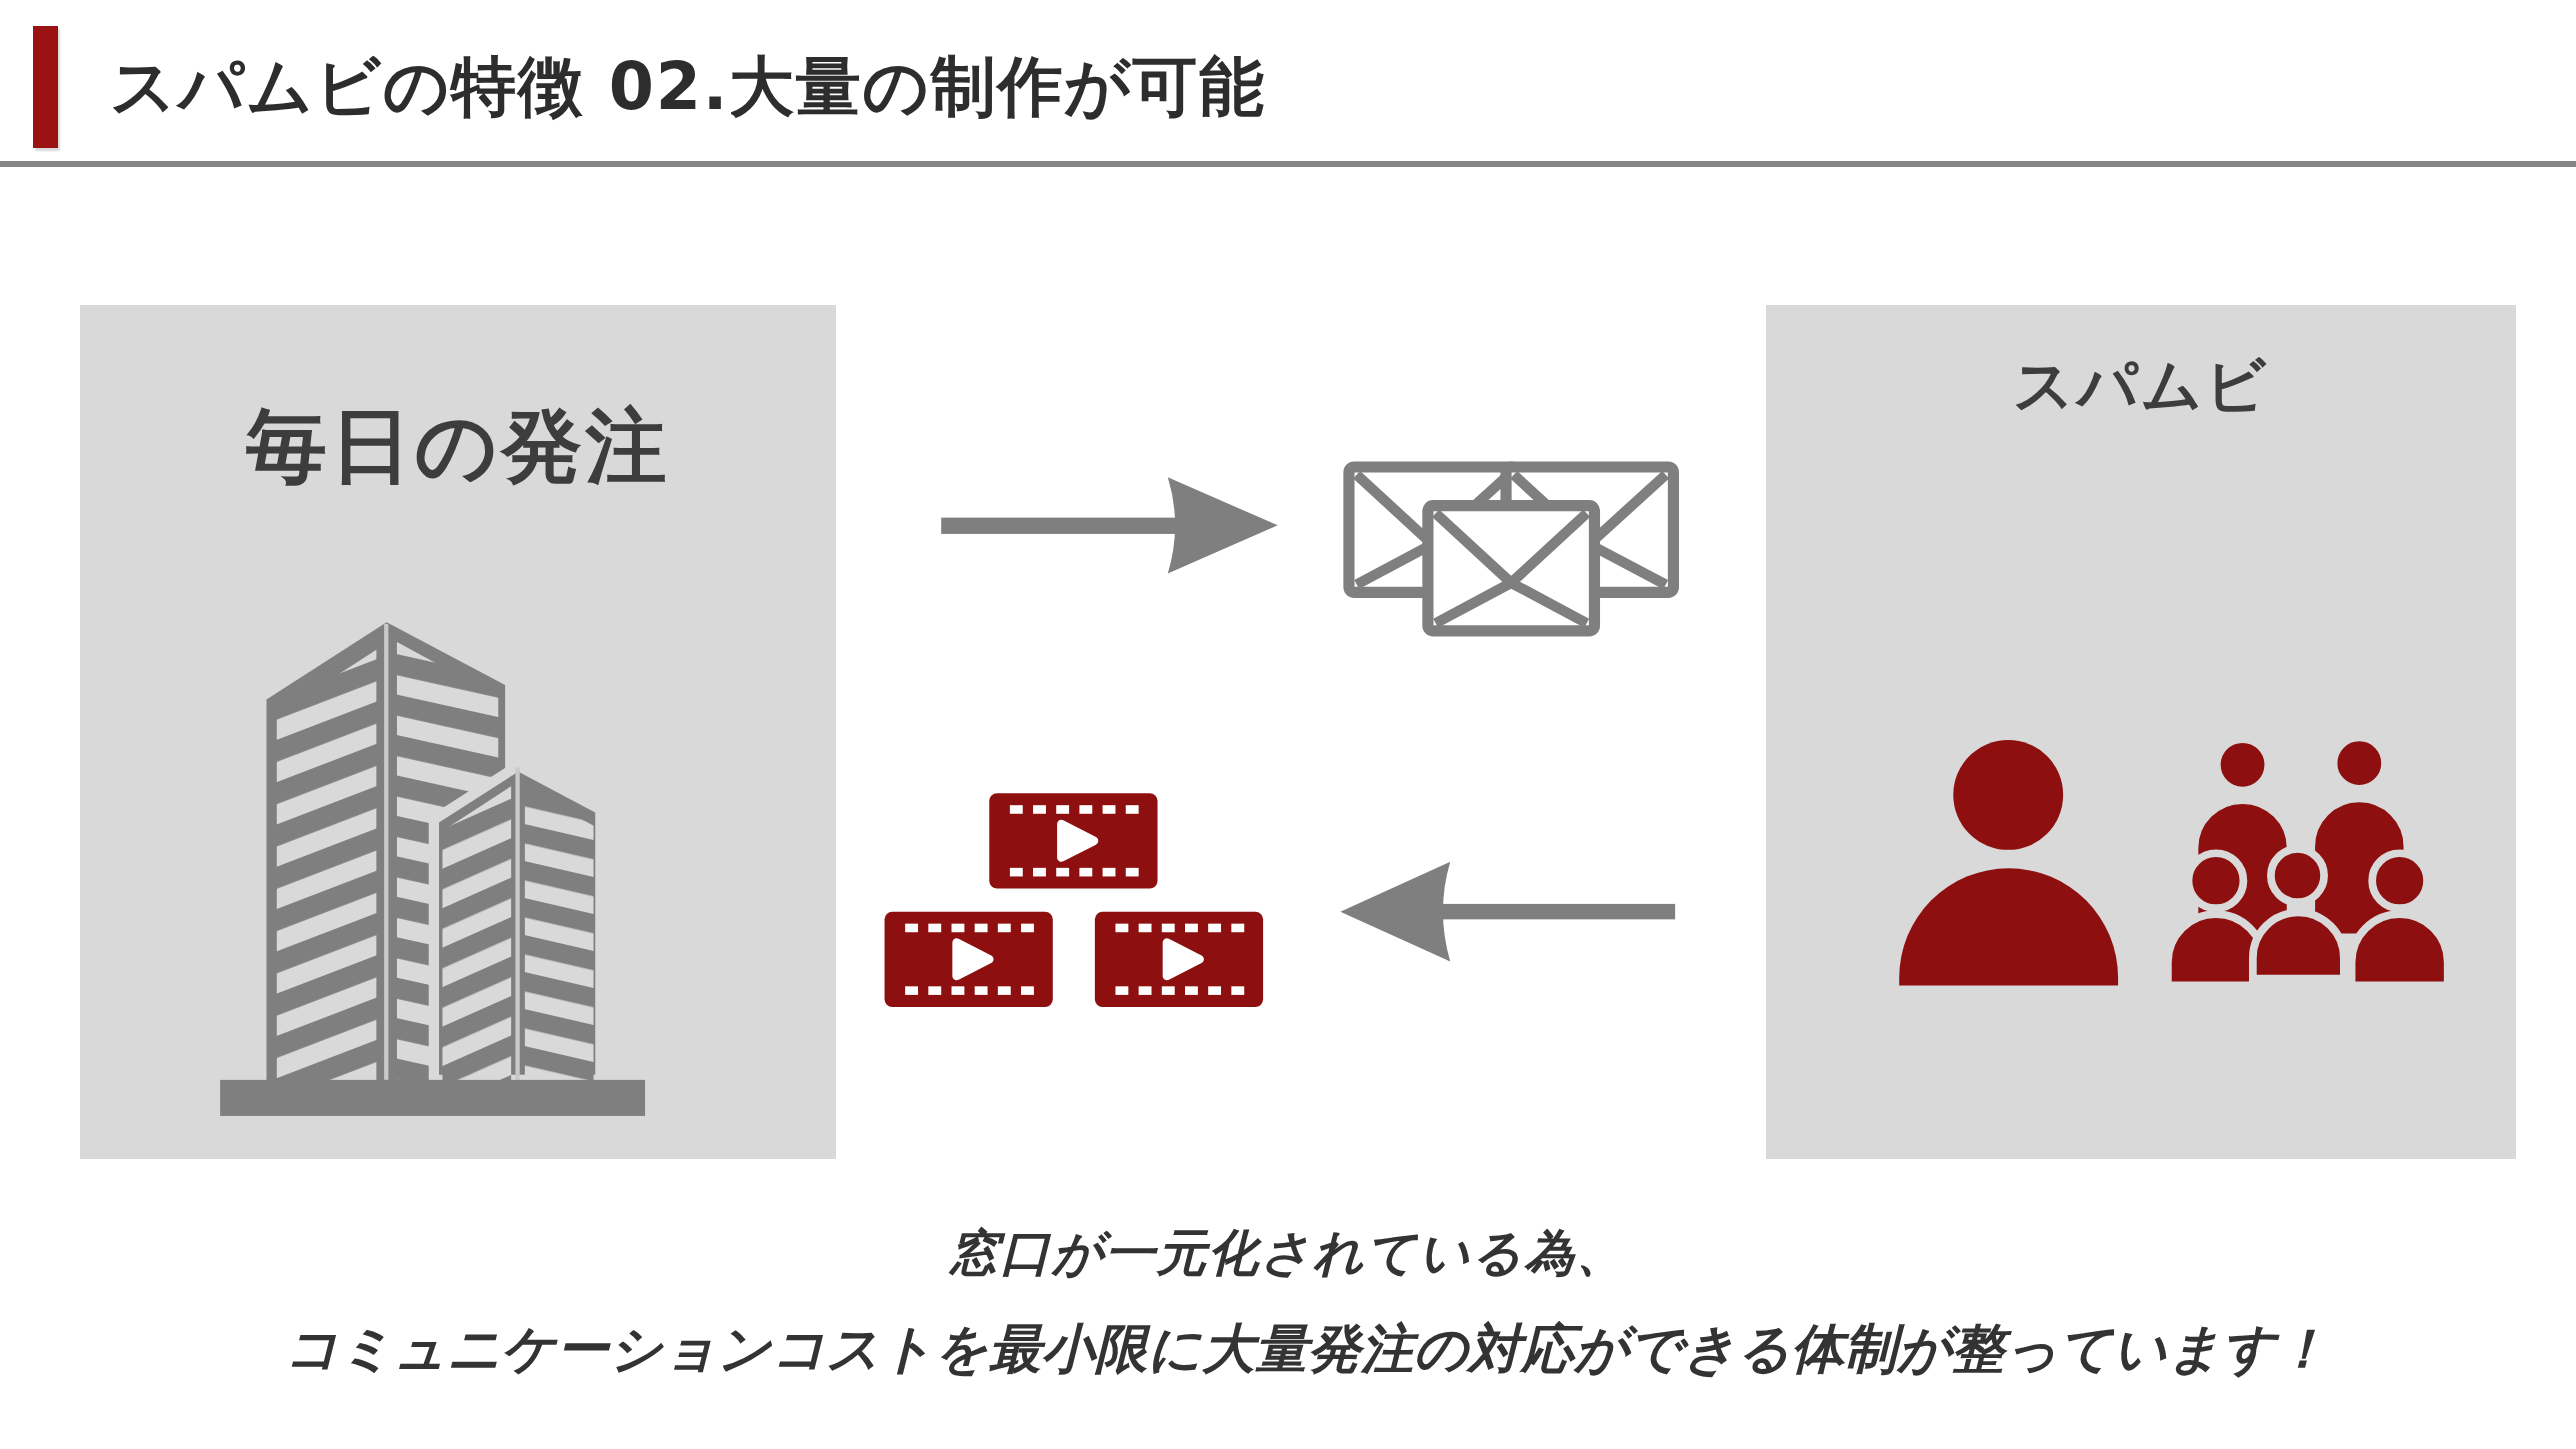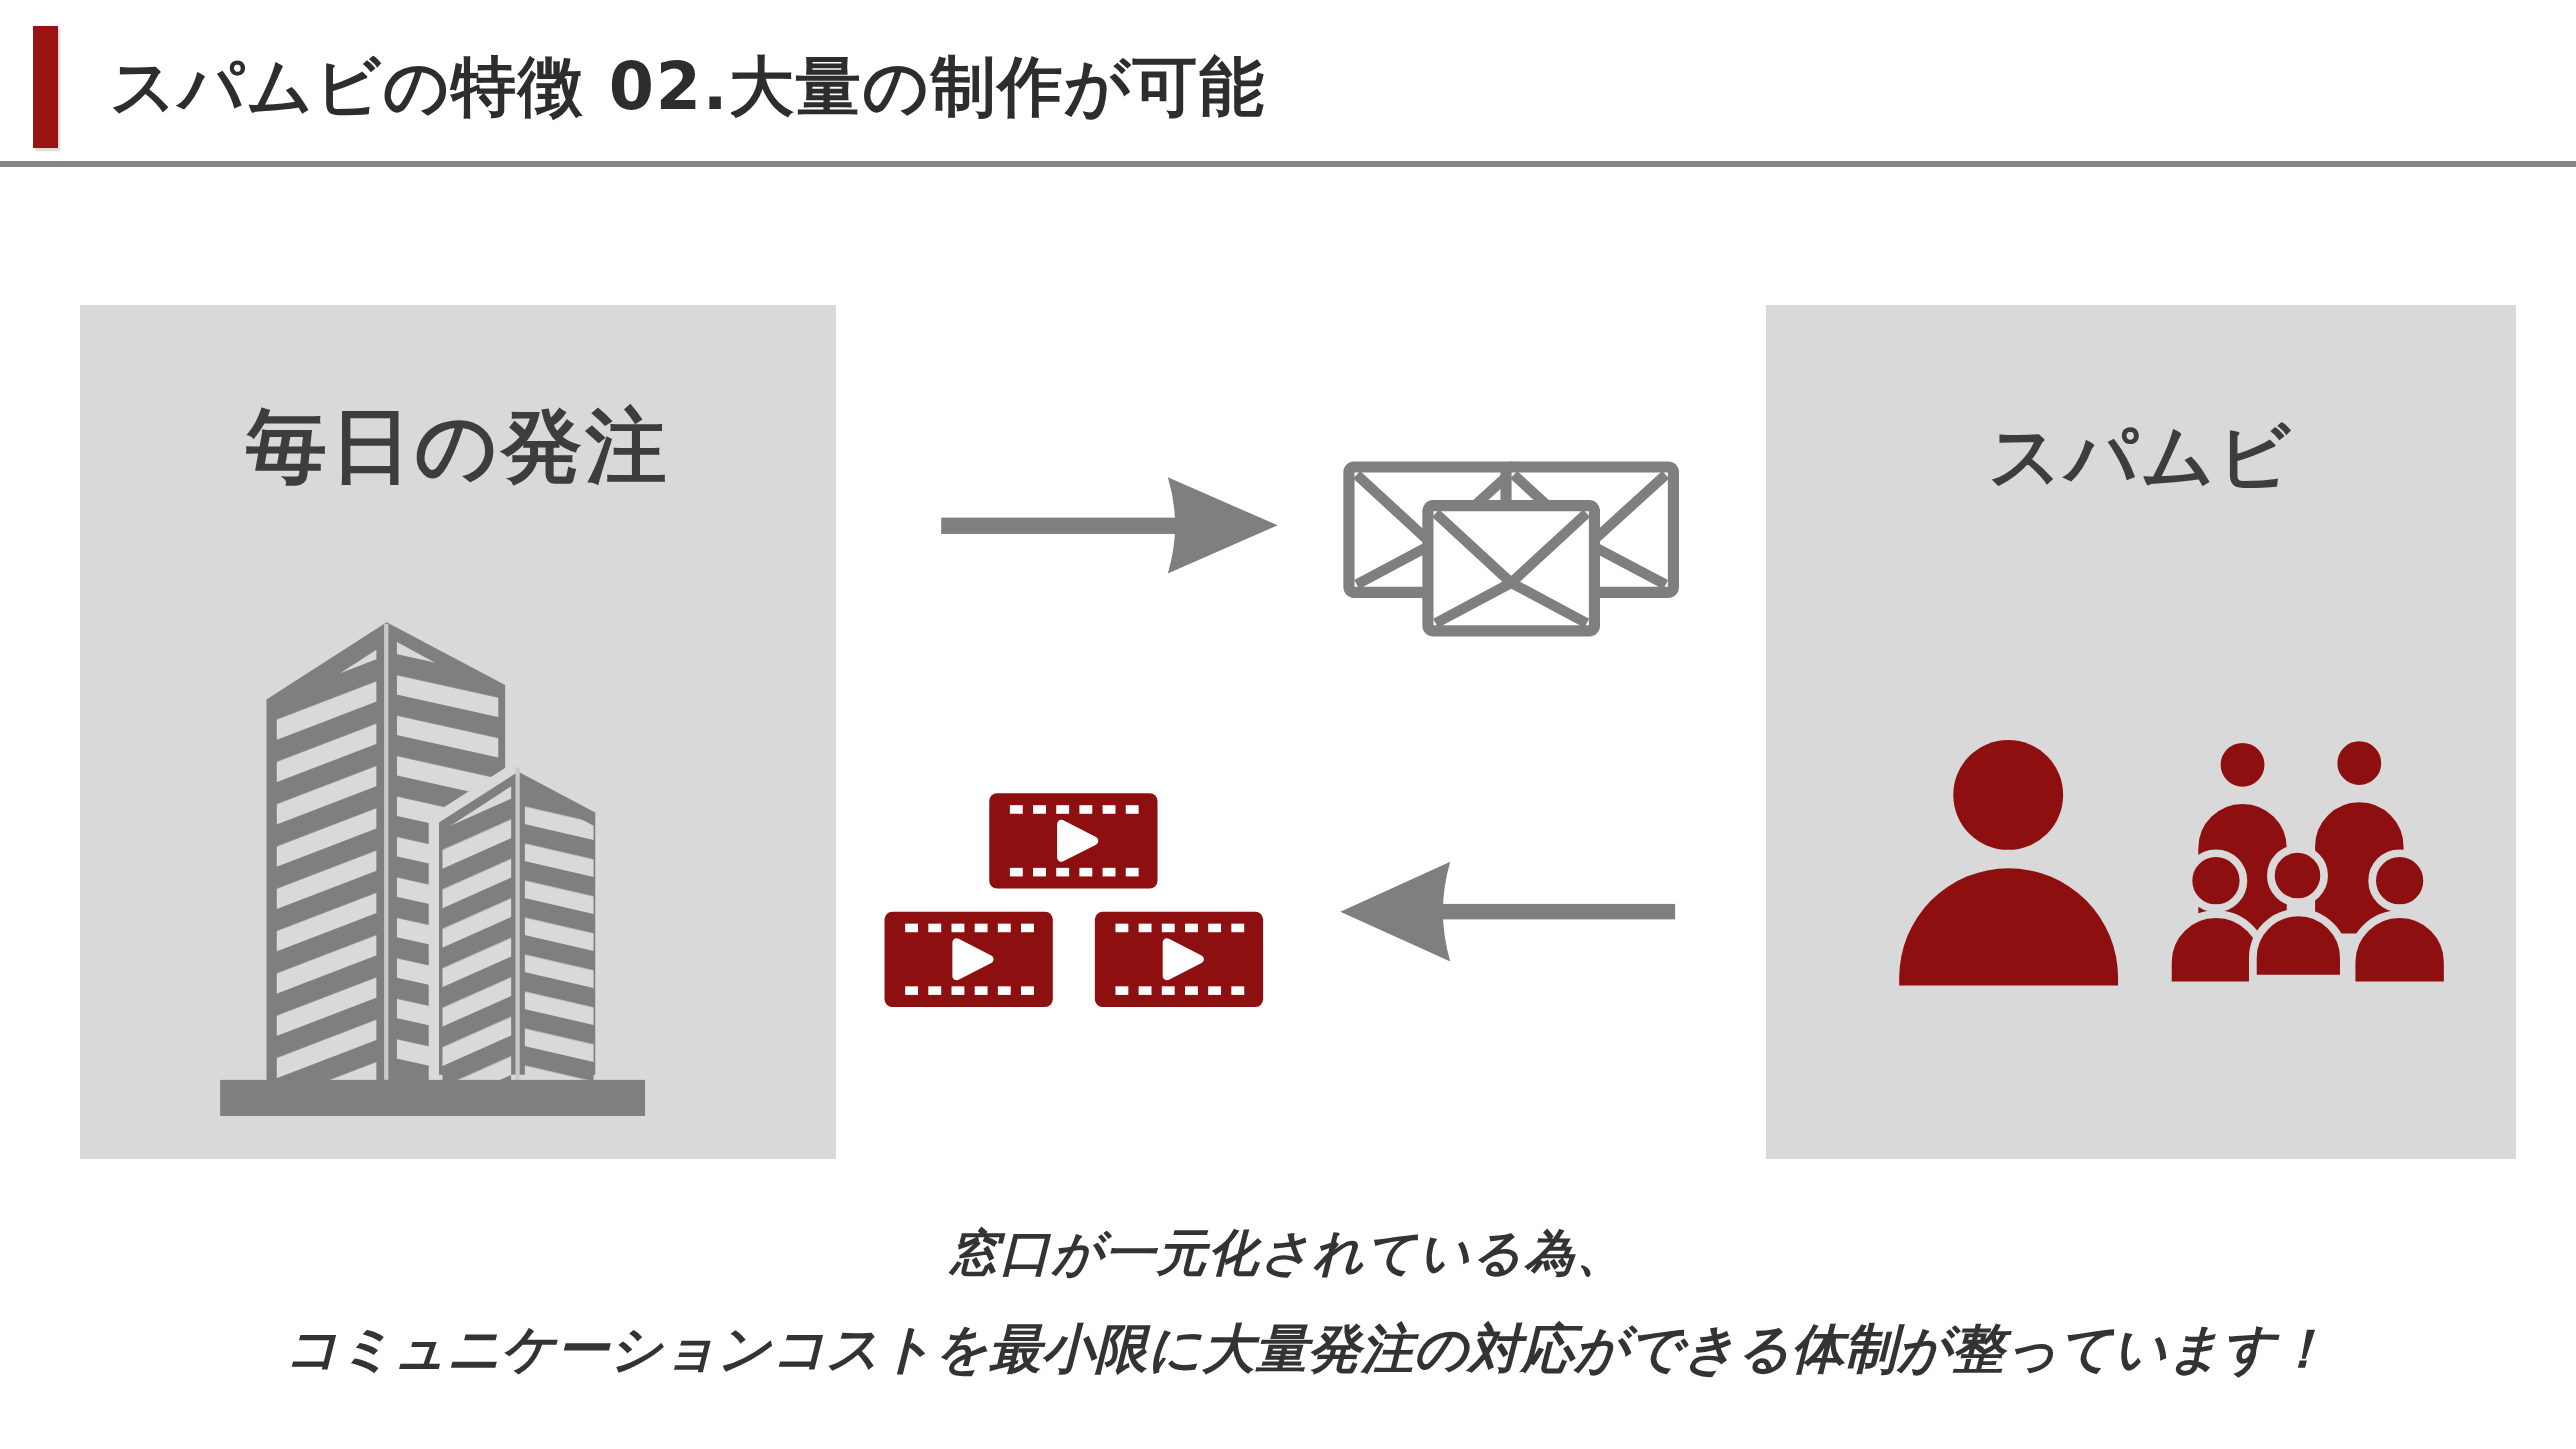--- a/index.html
+++ b/index.html
@@ -30,21 +30,21 @@
   .panel{position:absolute;top:305px;height:854px;background:#d9d9d9;}
   .panel.left{left:60px;width:756px;margin-left:20px;}
   .panel.right{left:1766px;width:750px;}
   .panel-label{
     text-align:center;font-weight:bold;color:#3d3d3d;
   }
   .panel.left .panel-label{
     padding-top:93px;font-size:81px;letter-spacing:3.4px;line-height:1.2;
   }
   .panel.right .panel-label{
-    padding-top:102px;font-size:72px;letter-spacing:2.6px;line-height:1.38;
+    padding-top:39px;font-size:60px;letter-spacing:2.6px;line-height:1.38;
   }
   
   .art{position:absolute;left:0;top:0;width:2576px;height:1449px;}
   
   .caption{
     position:absolute;left:0;top:1223px;width:2576px;
     text-align:center;font-weight:bold;color:#333333;font-style:italic;
   }
   .caption p{margin:0;}
   .caption .l1{font-size:50px;line-height:60px;margin-bottom:34px;letter-spacing:1.7px;}

